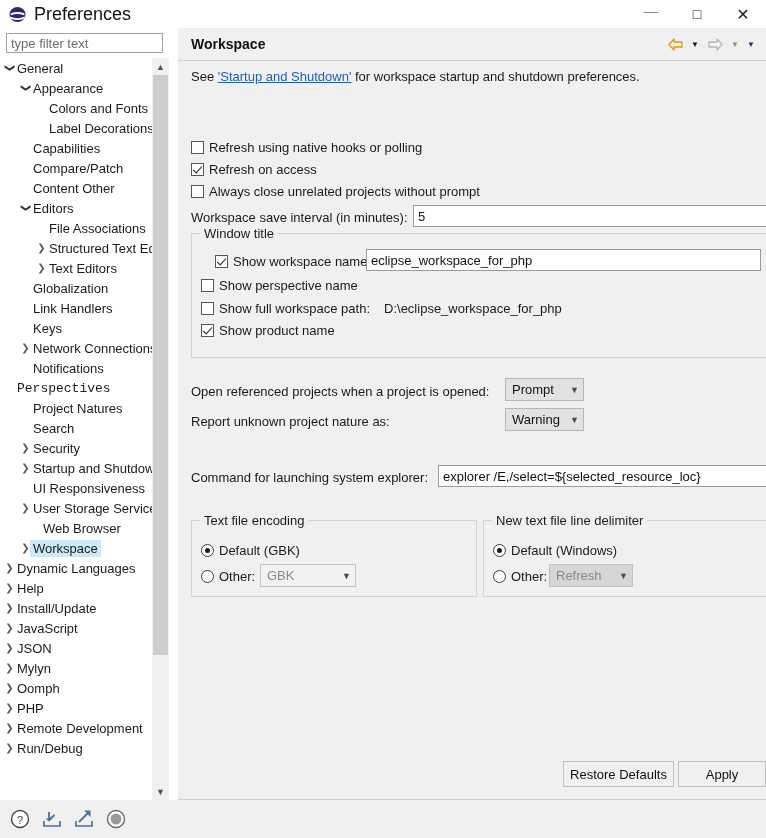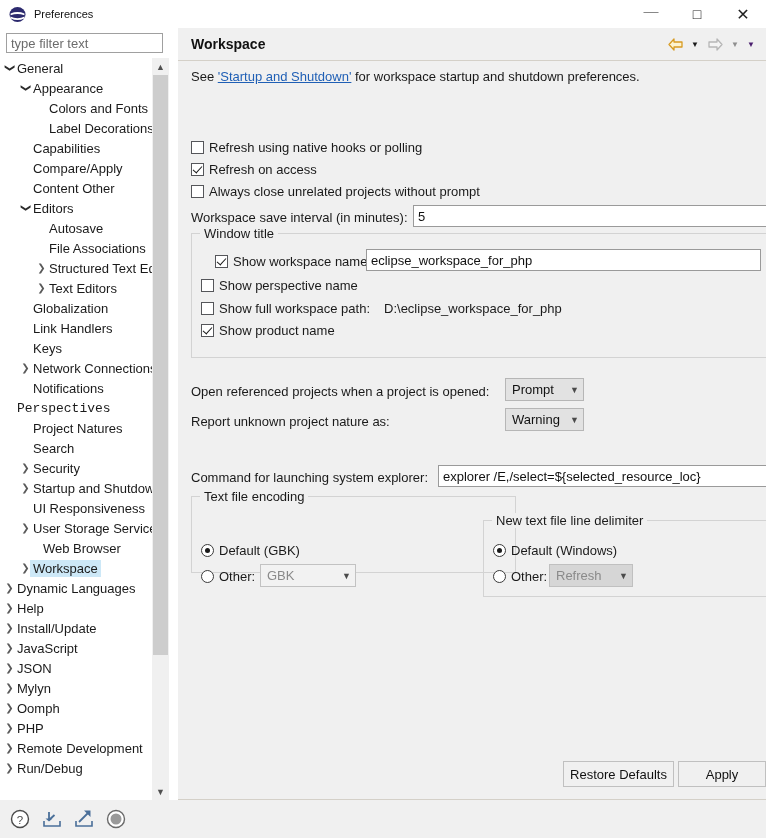--- a/index.html
+++ b/index.html
@@ -13,21 +13,21 @@
     color: #1a1a1a;
   }
 
   
   #titlebar {
     position: absolute; left: 0; top: 0; width: 766px; height: 28px;
     background: #ffffff;
     display: flex; align-items: center;
   }
   #app-icon { margin-left: 9px; width: 17px; height: 17px; position: relative; }
-  #app-title { margin-left: 8px; font-size: 11px; color: #111; }
+  #app-title { margin-left: 8px; font-size: 18px; color: #111; }
   #win-controls { margin-left: auto; display: flex; height: 28px; }
   .win-btn {
     width: 46px; height: 28px;
     display: flex; align-items: center; justify-content: center;
     font-size: 13px; color: #222;
   }
   .win-min  { font-size: 15px; line-height: 0px; padding-bottom: 6px; color:#888; }
   .win-max  { font-size: 14px; }
   .win-close{ font-size: 16px; font-weight: 300; }
 
@@ -209,33 +209,29 @@
     <div class="tree-row" style="padding-left: 34px;">
       <span class="twisty"></span>
       <span class="lbl">Label Decorations</span>
     </div>
     <div class="tree-row" style="padding-left: 18px;">
       <span class="twisty"></span>
       <span class="lbl">Capabilities</span>
     </div>
     <div class="tree-row" style="padding-left: 18px;">
       <span class="twisty"></span>
-      <span class="lbl">Compare/Apply</span>
+      <span class="lbl">Compare/Patch</span>
     </div>
     <div class="tree-row" style="padding-left: 18px;">
       <span class="twisty"></span>
       <span class="lbl">Content Other</span>
     </div>
     <div class="tree-row" style="padding-left: 18px;">
       <span class="twisty open" style="transform: rotate(90deg);">❯</span>
       <span class="lbl">Editors</span>
-    </div>
-    <div class="tree-row" style="padding-left: 34px;">
-      <span class="twisty"></span>
-      <span class="lbl">Autosave</span>
     </div>
     <div class="tree-row" style="padding-left: 34px;">
       <span class="twisty"></span>
       <span class="lbl">File Associations</span>
     </div>
     <div class="tree-row" style="padding-left: 34px;">
       <span class="twisty">❯</span>
       <span class="lbl">Structured Text Editors</span>
     </div>
     <div class="tree-row" style="padding-left: 34px;">
@@ -428,21 +424,21 @@
 
   <div class="body-text" style="left:13px; top:386px;">Report unknown project nature as:</div>
   <div class="combo" style="left:327px; top:380px; width:79px;">
     <span class="ctext">Warning</span>
     <span class="carrow">▼</span>
   </div>
 
   <div class="body-text" style="left:13px; top:442px;">Command for launching system explorer:</div>
   <input class="textinput" style="left: 260px; top: 437px; width: 330px;" type="text" value="explorer /E,/select=${selected_resource_loc}">
 
-  <div class="groupbox" style="left:13px; top:468px; width:325px; height:77px;">
+  <div class="groupbox" style="left:13px; top:492px; width:286px; height:77px;">
     <span class="group-legend">Text file encoding</span>
   </div>
   <div class="opt-row" style="left:23px; top:515px;">
     <span class="rb checked"></span>
     <span>Default (GBK)</span>
   </div>
   <div class="opt-row" style="left:23px; top:541px;">
     <span class="rb"></span>
     <span>Other:</span>
   </div>

